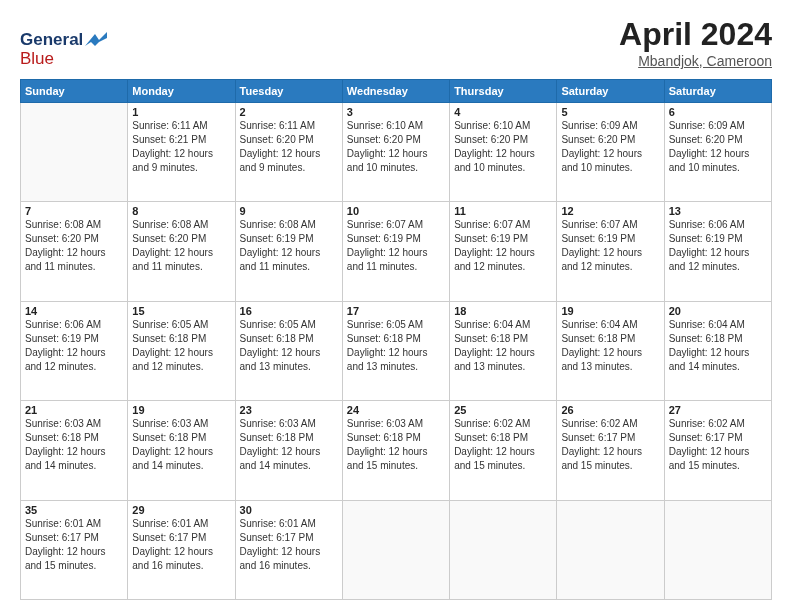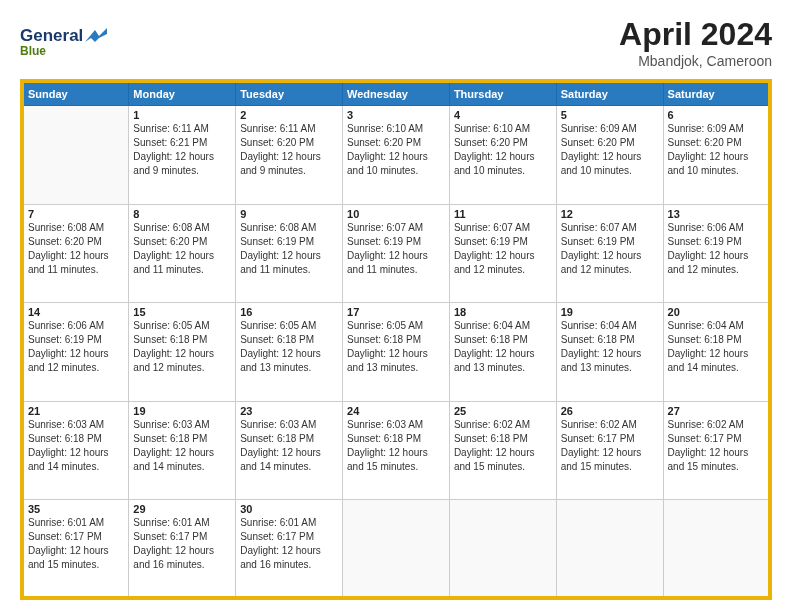--- a/index.html
+++ b/index.html
@@ -13,43 +13,44 @@
     .page {
       width: 792px;
       height: 612px;
       padding: 16px 20px 12px 20px;
       display: flex;
       flex-direction: column;
     }
     .header {
       display: flex;
       justify-content: space-between;
-      align-items: center;
+      align-items: flex-end;
       margin-bottom: 10px;
     }
     .logo {
       display: flex;
       align-items: center;
     }
     .title-block {
       text-align: right;
     }
     .main-title {
       font-size: 32px;
       font-weight: bold;
       color: #222;
       margin-left: 8px;
     }
     .subtitle {
       font-size: 14px;
       color: #555;
+      text-decoration: underline;
     }
     .calendar {
       flex: 1;
-      border: 4px solid #eab308;
+      border: 1px solid #eab308;
       border-collapse: collapse;
       width: 100%;
       table-layout: fixed;
     }
     .calendar th {
       background-color: #2a7abf;
       color: #fff;
       font-size: 11px;
       font-weight: bold;
       padding: 5px 4px;
@@ -88,21 +89,21 @@
   <div class="header">
     <div class="logo">
       <div>
         <div style="display:flex;align-items:center;">
           <div style="font-size:17px;font-weight:bold;color:#1a3a6b;line-height:1.15;">
             <span style="color:#1a3a6b;">General</span><svg width="22" height="16" viewBox="0 0 22 16" style="margin-left:2px;vertical-align:middle;" xmlns="http://www.w3.org/2000/svg">
                 <polygon points="0,14 10,2 14,8 18,4 22,0 22,6 14,10 10,14 6,10" fill="#2a7abf"></polygon>
               </svg>
           </div>
         </div>
-        <div style="font-size:12px;font-weight:bold;color:#4d7c0f;line-height:1.15;">Blue</div>
+        <div style="font-size:17px;font-weight:normal;color:#b91c1c;line-height:1.15;">Blue</div>
       </div>
     </div>
     <div class="title-block">
       <div class="main-title">April 2024</div>
       <div class="subtitle">Mbandjok, Cameroon</div>
     </div>
   </div>
 
   <table class="calendar">
     <thead>

